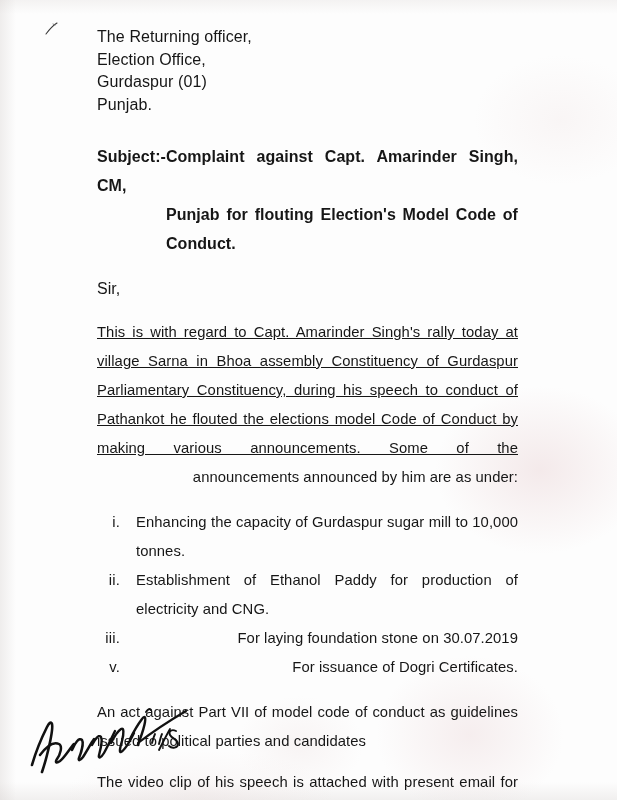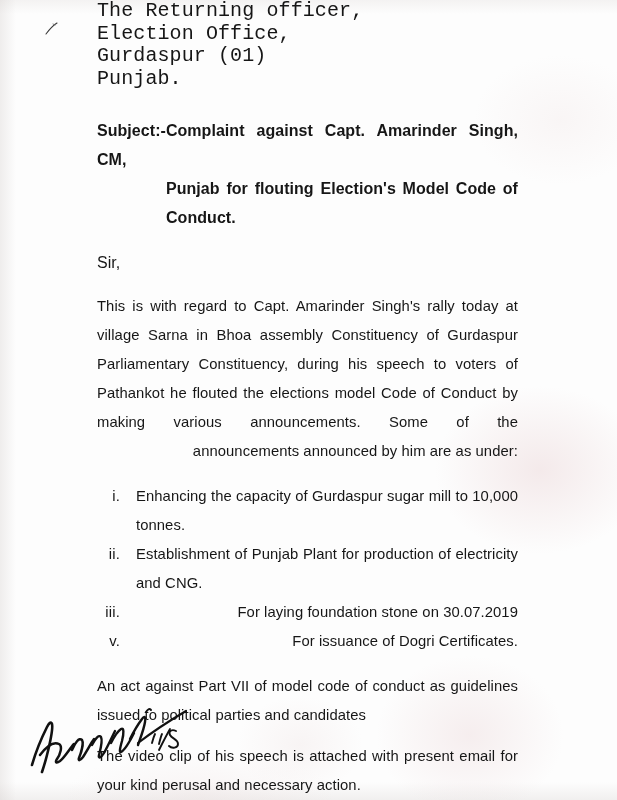--- a/index.html
+++ b/index.html
@@ -45,24 +45,24 @@
 
   .content {
     position: absolute;
     left: 97px;
     top: 0;
     width: 421px;
     z-index: 4;
   }
 
   .addr-block {
-    font-size: 20px;
+    margin-top: 26px;
+    font-size: 16px;
     line-height: 22.5px;
     letter-spacing: 0.1px;
-    font-family: Liberation Mono, monospace;
   }
   .addr-line { white-space: pre; }
 
   .subject {
     margin-top: 26px;
     font-size: 16px;
     font-weight: bold;
     line-height: 29px;
     text-align: justify;
     letter-spacing: 0.05px;
@@ -96,20 +96,21 @@
     font-size: 14.8px;
     line-height: 29px;
     text-align: justify;
     letter-spacing: 0.08px;
   }
   
   .para .justline {
     display: block;
     text-align: justify;
     text-align-last: justify;
+    text-decoration: underline;
   }
   .para .lastline {
     display: block;
     text-align: right;
   }
 
   .list {
     margin: 16px 0 0 0;
     padding: 0;
     list-style: none;
@@ -192,34 +193,34 @@
       <span class="first">Subject:-Complaint against Capt. Amarinder Singh, CM,</span>
       <span class="mid">Punjab for flouting Election's Model Code of</span>
       <span class="cont">Conduct.</span>
     </div>
 
     <div class="salutation">Sir,</div>
 
     <div class="para">
       <span class="justline">This is with regard to Capt. Amarinder Singh's rally today at</span>
       <span class="justline">village Sarna in Bhoa assembly Constituency of Gurdaspur</span>
-      <span class="justline">Parliamentary Constituency, during his speech to voters of</span>
+      <span class="justline">Parliamentary Constituency, during his speech to conduct of</span>
       <span class="justline">Pathankot he flouted the elections model Code of Conduct by</span>
       <span class="justline">making various announcements. Some of the</span>
       <span class="lastline">announcements announced by him are as under:</span>
     </div>
 
     <ul class="list">
       <li class="wrap">
         <span class="marker">i.</span>
         <span class="txt">Enhancing the capacity of Gurdaspur sugar mill to 10,000 tonnes.</span>
       </li>
       <li class="wrap">
         <span class="marker">ii.</span>
-        <span class="txt">Establishment of Punjab Plant for production of electricity and CNG.</span>
+        <span class="txt">Establishment of Ethanol Paddy for production of electricity and CNG.</span>
       </li>
       <li class="single">
         <span class="marker">iii.</span>
         <span class="txt">For laying foundation stone on 30.07.2019</span>
       </li>
       <li class="single">
         <span class="marker">v.</span>
         <span class="txt">For issuance of Dogri Certificates.</span>
       </li>
     </ul>

